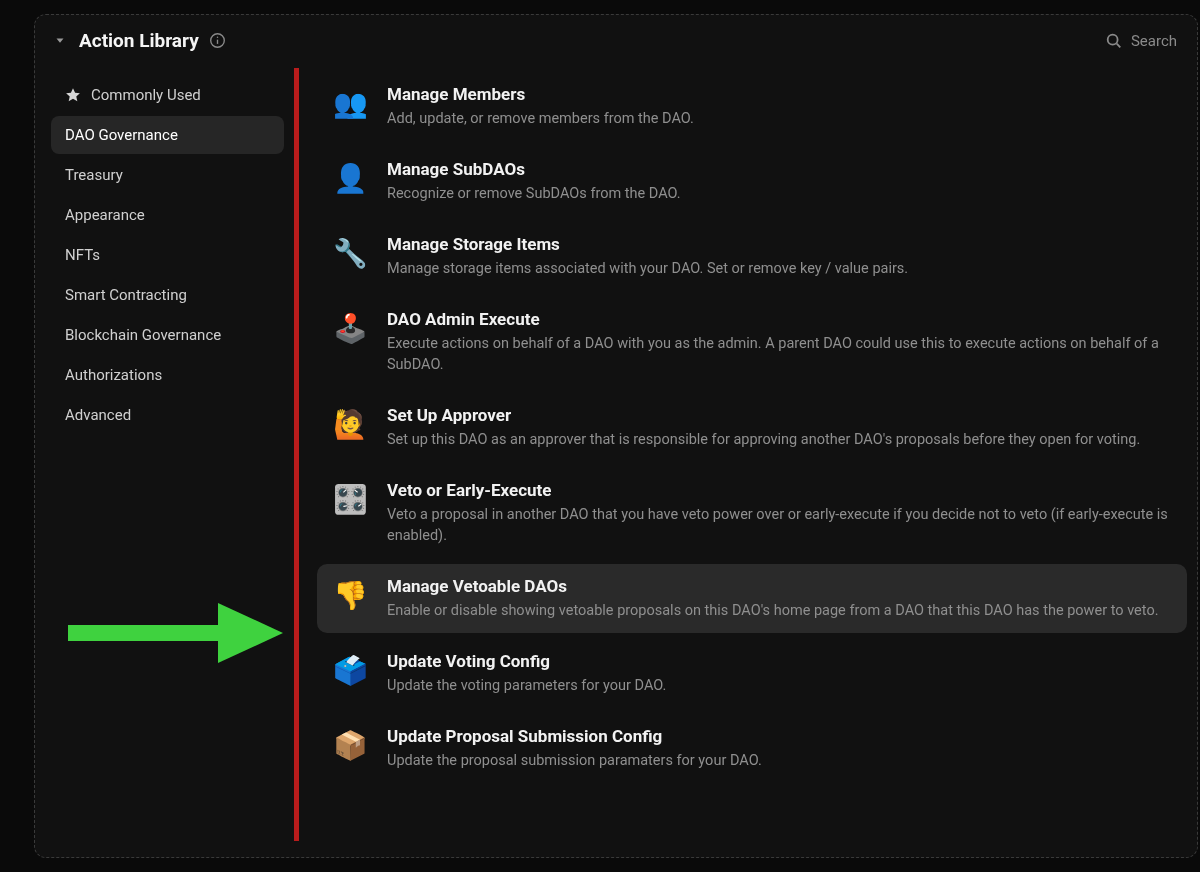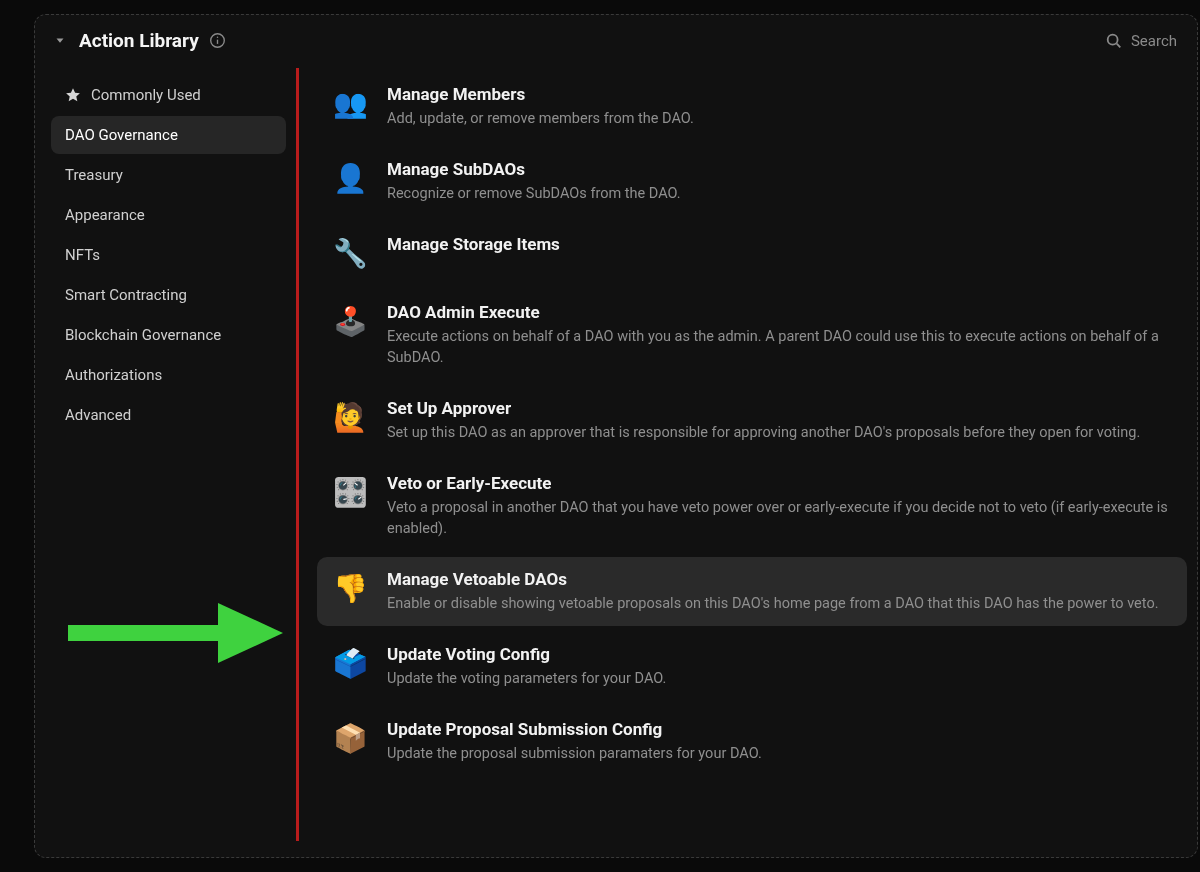--- a/index.html
+++ b/index.html
@@ -51,21 +51,21 @@
   .search-group .sicon{width:18px;height:18px;display:flex;align-items:center;justify-content:center;}
   .body {
     flex:1;
     display:flex;
     overflow:hidden;
     padding: 6px 0 16px 0;
   }
   .sidebar {
     width: 264px;
     padding: 8px 10px 8px 16px;
-    border-right: 3px solid #b91c1c;
+    border-right: 5px solid #b91c1c;
     display:flex;flex-direction:column;gap:2px;
   }
   .side-item {
     display:flex;align-items:center;
     padding: 10px 14px;
     border-radius: 8px;
     font-size: 15px;
     color:#d0d0d0;
     cursor:pointer;
     gap:10px;
@@ -188,20 +188,21 @@
           <div class="aicon">👤</div>
           <div class="atext">
             <div class="atitle">Manage SubDAOs</div>
             <div class="adesc">Recognize or remove SubDAOs from the DAO.</div>
           </div>
         </div>
         <div class="action">
           <div class="aicon">🔧</div>
           <div class="atext">
             <div class="atitle">Manage Storage Items</div>
+            <div class="adesc">Manage storage items associated with your DAO. Set or remove key / value pairs.</div>
           </div>
         </div>
         <div class="action">
           <div class="aicon">🕹️</div>
           <div class="atext">
             <div class="atitle">DAO Admin Execute</div>
             <div class="adesc">Execute actions on behalf of a DAO with you as the admin. A parent DAO could use this to execute actions on behalf of a SubDAO.</div>
           </div>
         </div>
         <div class="action">

